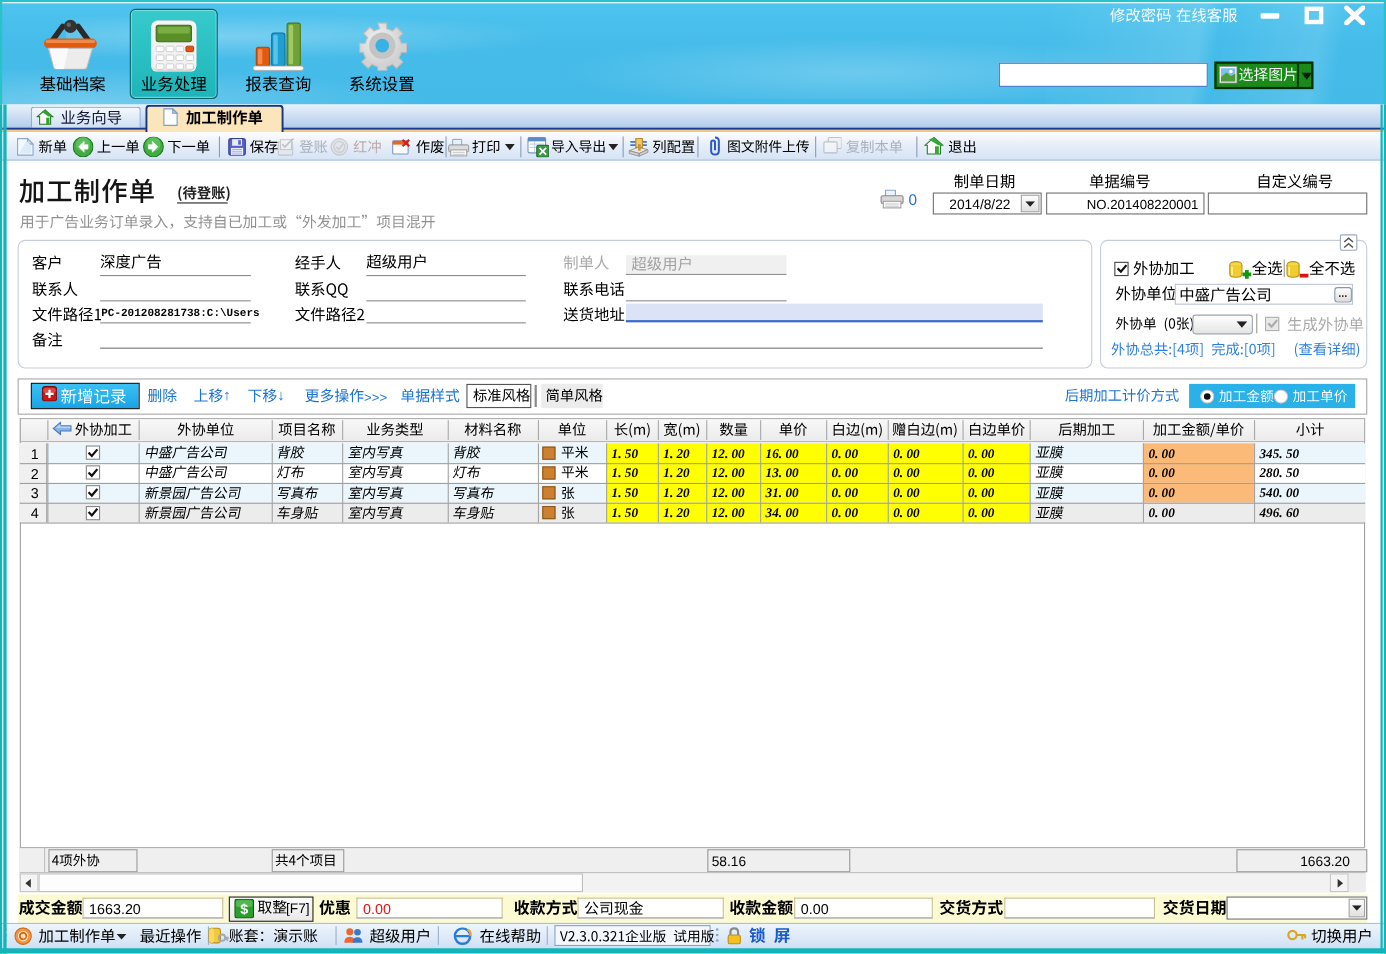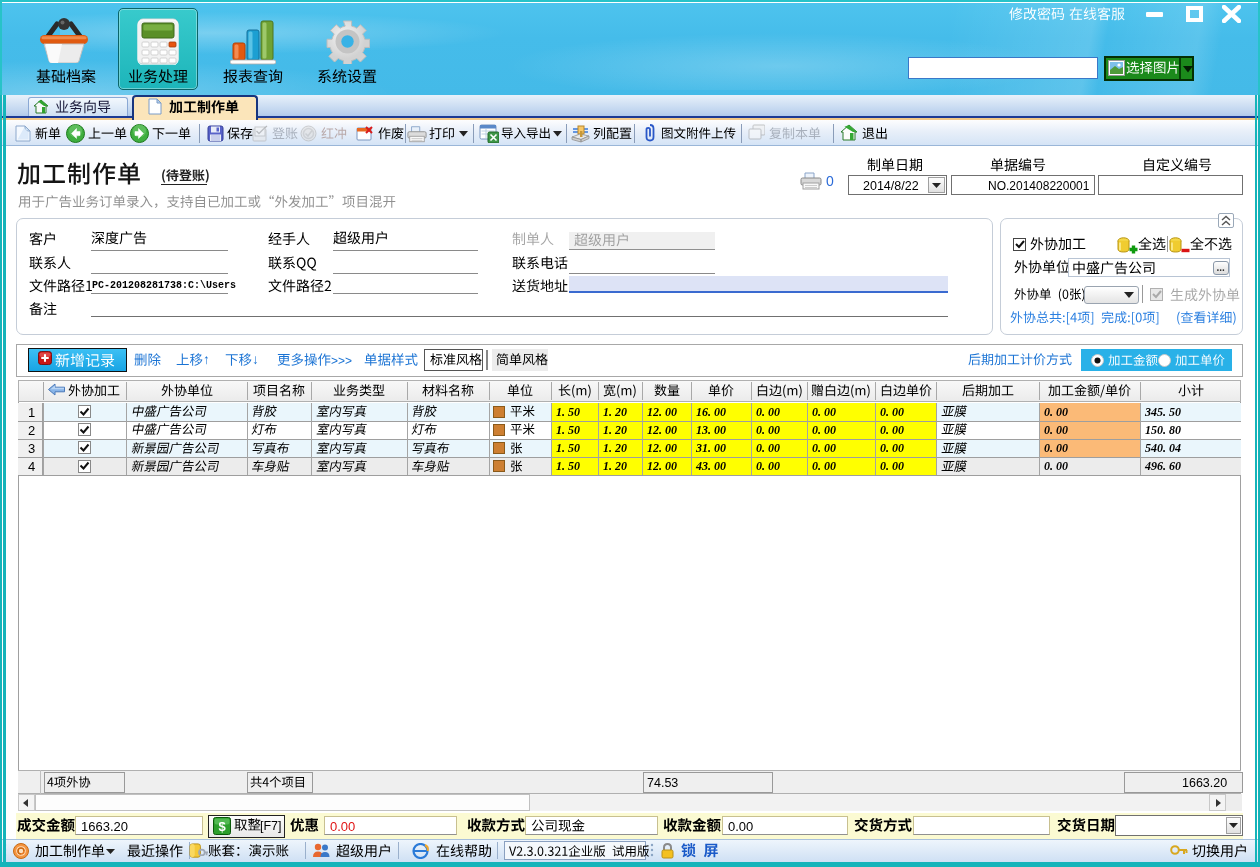--- a/index.html
+++ b/index.html
@@ -1254,21 +1254,21 @@
 <div style="position:absolute;left:880px;top:423.7px;font:italic  bold 12px 'Liberation Serif';color:#000;line-height:1;white-space:pre;">0. 00</div>
 <div style="position:absolute;left:941px;top:423.3px;">
     <svg class="t" width="31" height="12.8">
       <g fill="#000" transform="translate(0 10.75) skewX(-11) scale(0.0125)">
         <use href="#g192"></use>
         <use href="#g193" x="1000"></use>
       </g>
     </svg>
   </div>
 <div style="position:absolute;left:1044px;top:423.7px;font:italic  bold 12px 'Liberation Serif';color:#000;line-height:1;white-space:pre;">0. 00</div>
-<div style="position:absolute;left:1145px;top:423.7px;font:italic  bold 12px 'Liberation Serif';color:#000;line-height:1;white-space:pre;">150. 80</div>
+<div style="position:absolute;left:1145px;top:423.7px;font:italic  bold 12px 'Liberation Serif';color:#000;line-height:1;white-space:pre;">280. 50</div>
 <div style="position:absolute;left:131px;top:441.5px;">
     <svg class="t" width="93.5" height="12.8">
       <g fill="#000" transform="translate(0 10.75) skewX(-11) scale(0.0125)">
         <use href="#g35"></use>
         <use href="#g196" x="1000"></use>
         <use href="#g197" x="2000"></use>
         <use href="#g74" x="3000"></use>
         <use href="#g75" x="4000"></use>
         <use href="#g129" x="5000"></use>
         <use href="#g130" x="6000"></use>
@@ -1320,21 +1320,21 @@
 <div style="position:absolute;left:880px;top:441.9px;font:italic  bold 12px 'Liberation Serif';color:#000;line-height:1;white-space:pre;">0. 00</div>
 <div style="position:absolute;left:941px;top:441.5px;">
     <svg class="t" width="31" height="12.8">
       <g fill="#000" transform="translate(0 10.75) skewX(-11) scale(0.0125)">
         <use href="#g192"></use>
         <use href="#g193" x="1000"></use>
       </g>
     </svg>
   </div>
 <div style="position:absolute;left:1044px;top:441.9px;font:italic  bold 12px 'Liberation Serif';color:#000;line-height:1;white-space:pre;">0. 00</div>
-<div style="position:absolute;left:1145px;top:441.9px;font:italic  bold 12px 'Liberation Serif';color:#000;line-height:1;white-space:pre;">540. 04</div>
+<div style="position:absolute;left:1145px;top:441.9px;font:italic  bold 12px 'Liberation Serif';color:#000;line-height:1;white-space:pre;">540. 00</div>
 <div style="position:absolute;left:131px;top:459.7px;">
     <svg class="t" width="93.5" height="12.8">
       <g fill="#000" transform="translate(0 10.75) skewX(-11) scale(0.0125)">
         <use href="#g35"></use>
         <use href="#g196" x="1000"></use>
         <use href="#g197" x="2000"></use>
         <use href="#g74" x="3000"></use>
         <use href="#g75" x="4000"></use>
         <use href="#g129" x="5000"></use>
         <use href="#g130" x="6000"></use>
@@ -1373,21 +1373,21 @@
 <div style="position:absolute;left:510px;top:459.7px;">
     <svg class="t" width="14.5" height="12.8">
       <g fill="#000" transform="translate(0 10.75) scale(0.0125)">
         <use href="#g133"></use>
       </g>
     </svg>
   </div>
 <div style="position:absolute;left:556px;top:460.1px;font:italic  bold 12px 'Liberation Serif';color:#000;line-height:1;white-space:pre;">1. 50</div>
 <div style="position:absolute;left:603px;top:460.1px;font:italic  bold 12px 'Liberation Serif';color:#000;line-height:1;white-space:pre;">1. 20</div>
 <div style="position:absolute;left:647px;top:460.1px;font:italic  bold 12px 'Liberation Serif';color:#000;line-height:1;white-space:pre;">12. 00</div>
-<div style="position:absolute;left:696px;top:460.1px;font:italic  bold 12px 'Liberation Serif';color:#000;line-height:1;white-space:pre;">43. 00</div>
+<div style="position:absolute;left:696px;top:460.1px;font:italic  bold 12px 'Liberation Serif';color:#000;line-height:1;white-space:pre;">34. 00</div>
 <div style="position:absolute;left:756px;top:460.1px;font:italic  bold 12px 'Liberation Serif';color:#000;line-height:1;white-space:pre;">0. 00</div>
 <div style="position:absolute;left:812px;top:460.1px;font:italic  bold 12px 'Liberation Serif';color:#000;line-height:1;white-space:pre;">0. 00</div>
 <div style="position:absolute;left:880px;top:460.1px;font:italic  bold 12px 'Liberation Serif';color:#000;line-height:1;white-space:pre;">0. 00</div>
 <div style="position:absolute;left:941px;top:459.7px;">
     <svg class="t" width="31" height="12.8">
       <g fill="#000" transform="translate(0 10.75) skewX(-11) scale(0.0125)">
         <use href="#g192"></use>
         <use href="#g193" x="1000"></use>
       </g>
     </svg>
@@ -1413,21 +1413,21 @@
       <g fill="#000" transform="translate(0 10.58) scale(0.0123)">
         <use href="#g138"></use>
         <use href="#g141" x="1000"></use>
         <use href="#g201" x="1555"></use>
         <use href="#g90" x="2555"></use>
         <use href="#g91" x="3555"></use>
       </g>
     </svg>
   </div>
 <div style="position:absolute;left:643px;top:771.5px;width:130px;height:21px;background:#efefef;border:1px solid #999;"></div>
-<div style="position:absolute;left:647px;top:776.5px;font: 12.5px 'Liberation Sans';color:#000;line-height:1;white-space:pre;">74.53</div>
+<div style="position:absolute;left:647px;top:776.5px;font: 12.5px 'Liberation Sans';color:#000;line-height:1;white-space:pre;">58.16</div>
 <div style="position:absolute;left:1124px;top:771.5px;width:119px;height:21px;background:#efefef;border:1px solid #999;"></div>
 <div style="position:absolute;left:1182px;top:776.5px;font: 12.5px 'Liberation Sans';color:#000;line-height:1;white-space:pre;">1663.20</div>
 <div style="position:absolute;left:18px;top:794px;width:1208px;height:17px;background:#f2f2f2;"></div>
 <div style="position:absolute;left:18px;top:794px;width:17px;height:17px;background:#f4f4f4;border:1px solid #c8c8c8;"></div>
 <svg style="position:absolute;left:23px;top:799px" width="6" height="8">
     <path d="M5 0 L0 4 L5 8 Z" fill="#333"></path>
   </svg>
 <div style="position:absolute;left:35px;top:794px;width:495px;height:17px;background:#fdfdfd;border:1px solid #c0c0c0;"></div>
 <div style="position:absolute;left:1226px;top:794px;width:16px;height:17px;background:#ededed;"></div>
 <div style="position:absolute;left:1209px;top:794px;width:17px;height:17px;background:#f4f4f4;border:1px solid #c8c8c8;"></div>

